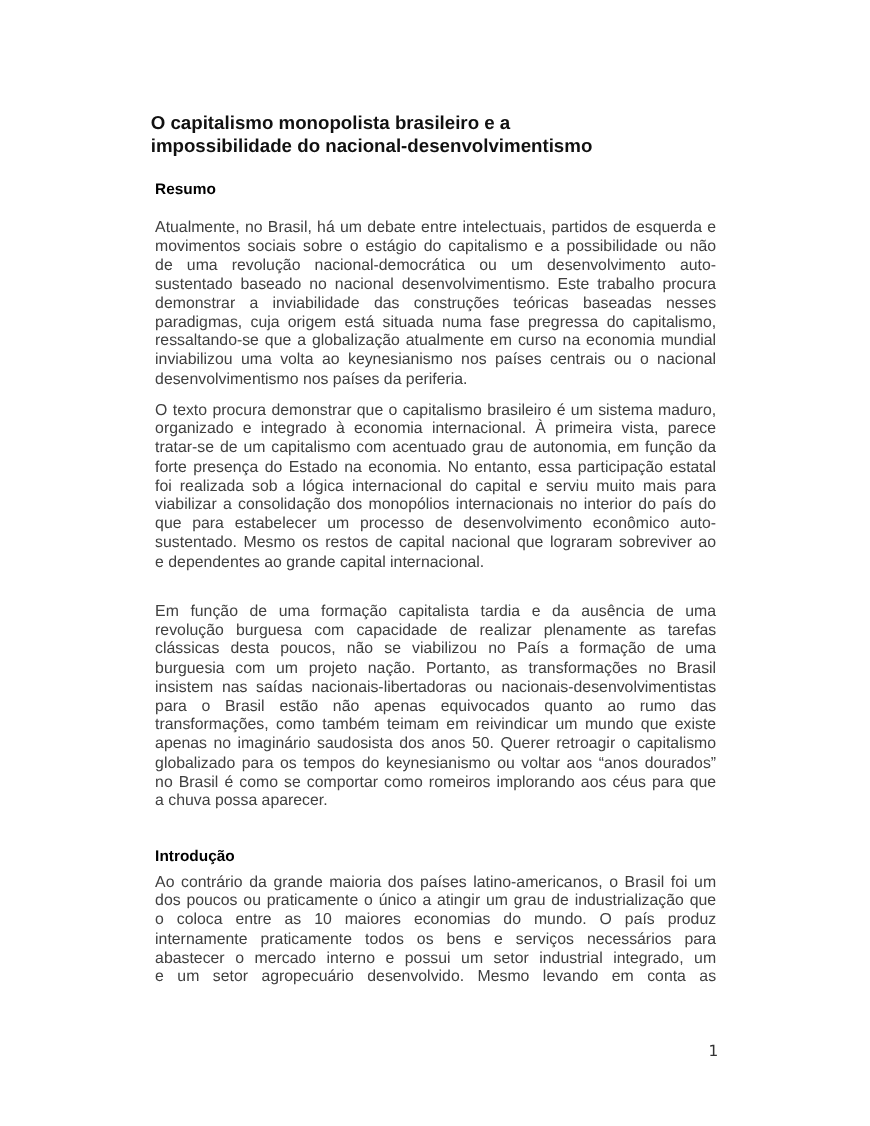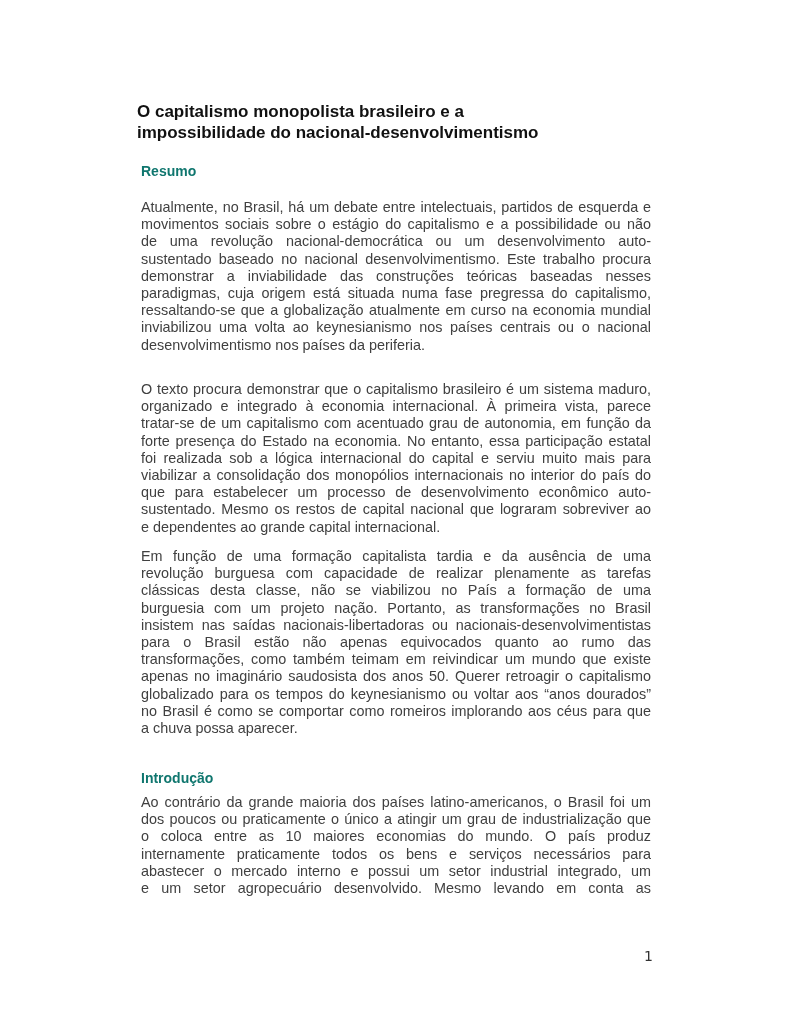--- a/index.html
+++ b/index.html
@@ -6,21 +6,21 @@
   body { width: 791px; height: 1024px; position: relative; overflow: hidden; }
   .page { position: absolute; left: 0; top: 0; width: 791px; height: 760px; background: #fff; }
   .title {
     position: absolute; left: 137px; top: 101px; width: 500px;
     font-family: "Liberation Sans", sans-serif; font-weight: bold;
     font-size: 17px; line-height: 21px; color: #111;
   }
   .heading {
     position: absolute; left: 141px;
     font-family: "Liberation Sans", sans-serif; font-weight: bold;
-    font-size: 14px; line-height: 17px; color: #0f766e;
+    font-size: 14px; line-height: 17px; color: #000000;
   }
   .para {
     position: absolute; left: 141px; width: 510px;
     font-family: "Liberation Sans", sans-serif;
     font-size: 14.4px; line-height: 17.2px; color: #404040;
   }
   .line { display: block; height: 17.2px; white-space: nowrap; text-align: justify; text-align-last: justify; }
   .line.last { text-align-last: left; }
   .page-num {
     position: absolute; left: 644px; top: 948px;
@@ -42,35 +42,35 @@
       <span class="line">Atualmente, no Brasil, há um debate entre intelectuais, partidos de esquerda e</span>
       <span class="line">movimentos sociais sobre o estágio do capitalismo e a possibilidade ou não</span>
       <span class="line">de uma revolução nacional-democrática ou um desenvolvimento auto-</span>
       <span class="line">sustentado baseado no nacional desenvolvimentismo. Este trabalho procura</span>
       <span class="line">demonstrar a inviabilidade das construções teóricas baseadas nesses</span>
       <span class="line">paradigmas, cuja origem está situada numa fase pregressa do capitalismo,</span>
       <span class="line">ressaltando-se que a globalização atualmente em curso na economia mundial</span>
       <span class="line">inviabilizou uma volta ao keynesianismo nos países centrais ou o nacional</span>
       <span class="line last">desenvolvimentismo nos países da periferia.</span>
     </div>
-  <div class="para" style="top:365px;margin-top:16px;">
+  <div class="para" style="top:365px;">
       <span class="line">O texto procura demonstrar que o capitalismo brasileiro é um sistema maduro,</span>
       <span class="line">organizado e integrado à economia internacional. À primeira vista, parece</span>
       <span class="line">tratar-se de um capitalismo com acentuado grau de autonomia, em função da</span>
       <span class="line">forte presença do Estado na economia. No entanto, essa participação estatal</span>
       <span class="line">foi realizada sob a lógica internacional do capital e serviu muito mais para</span>
       <span class="line">viabilizar a consolidação dos monopólios internacionais no interior do país do</span>
       <span class="line">que para estabelecer um processo de desenvolvimento econômico auto-</span>
       <span class="line">sustentado. Mesmo os restos de capital nacional que lograram sobreviver ao</span>
       <span class="line last">e dependentes ao grande capital internacional.</span>
     </div>
   <div class="para" style="top:548px;">
       <span class="line">Em função de uma formação capitalista tardia e da ausência de uma</span>
       <span class="line">revolução burguesa com capacidade de realizar plenamente as tarefas</span>
-      <span class="line">clássicas desta classe, não se viabilizou no País a formação de uma</span>
+      <span class="line">clássicas desta poucos, não se viabilizou no País a formação de uma</span>
       <span class="line">burguesia com um projeto nação. Portanto, as transformações no Brasil</span>
       <span class="line">insistem nas saídas nacionais-libertadoras ou nacionais-desenvolvimentistas</span>
       <span class="line">para o Brasil estão não apenas equivocados quanto ao rumo das</span>
       <span class="line">transformações, como também teimam em reivindicar um mundo que existe</span>
       <span class="line">apenas no imaginário saudosista dos anos 50. Querer retroagir o capitalismo</span>
       <span class="line">globalizado para os tempos do keynesianismo ou voltar aos “anos dourados”</span>
       <span class="line">no Brasil é como se comportar como romeiros implorando aos céus para que</span>
       <span class="line last">a chuva possa aparecer.</span>
     </div>
 

